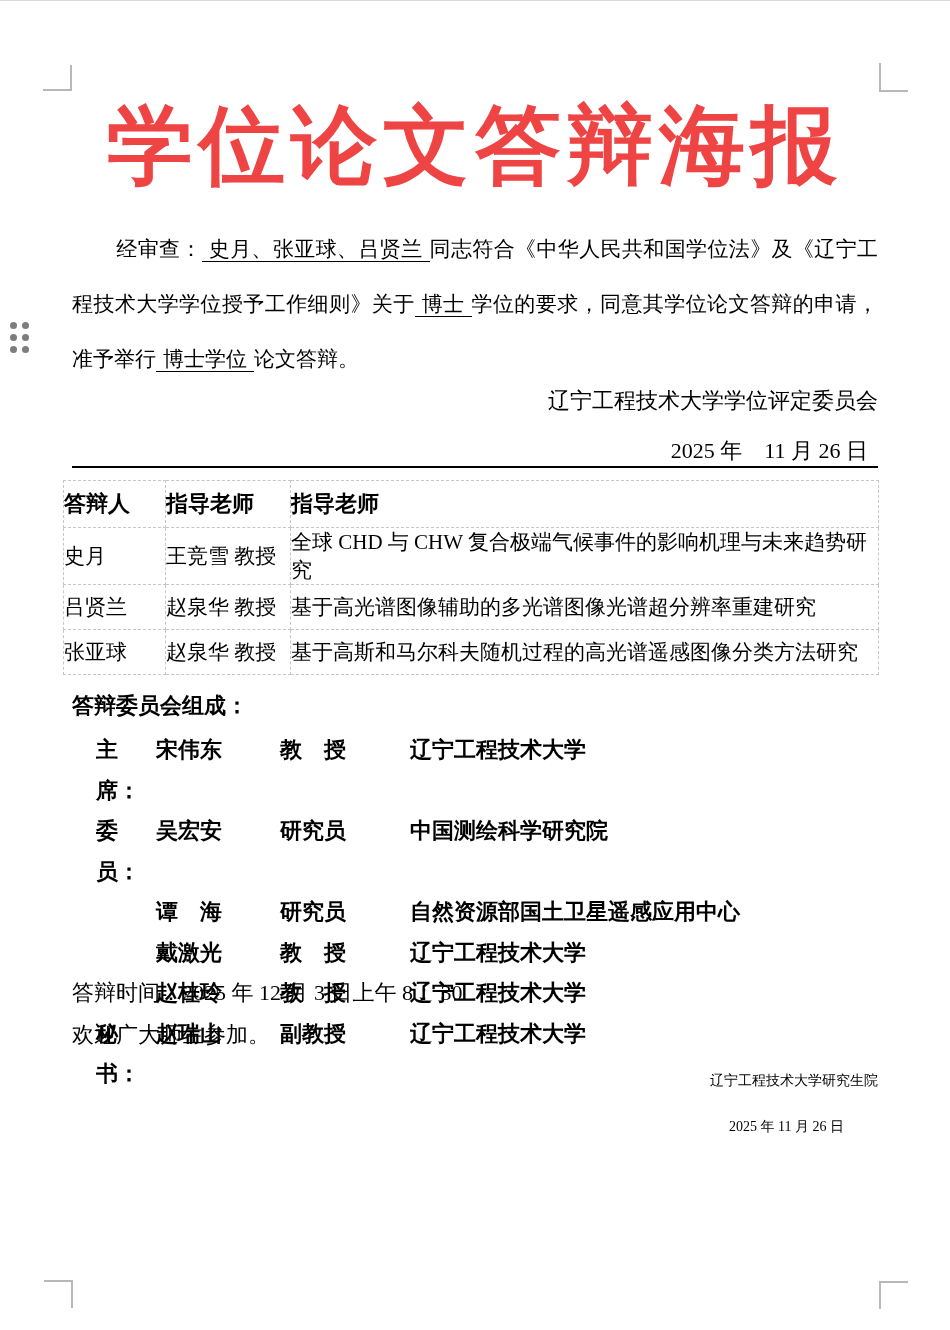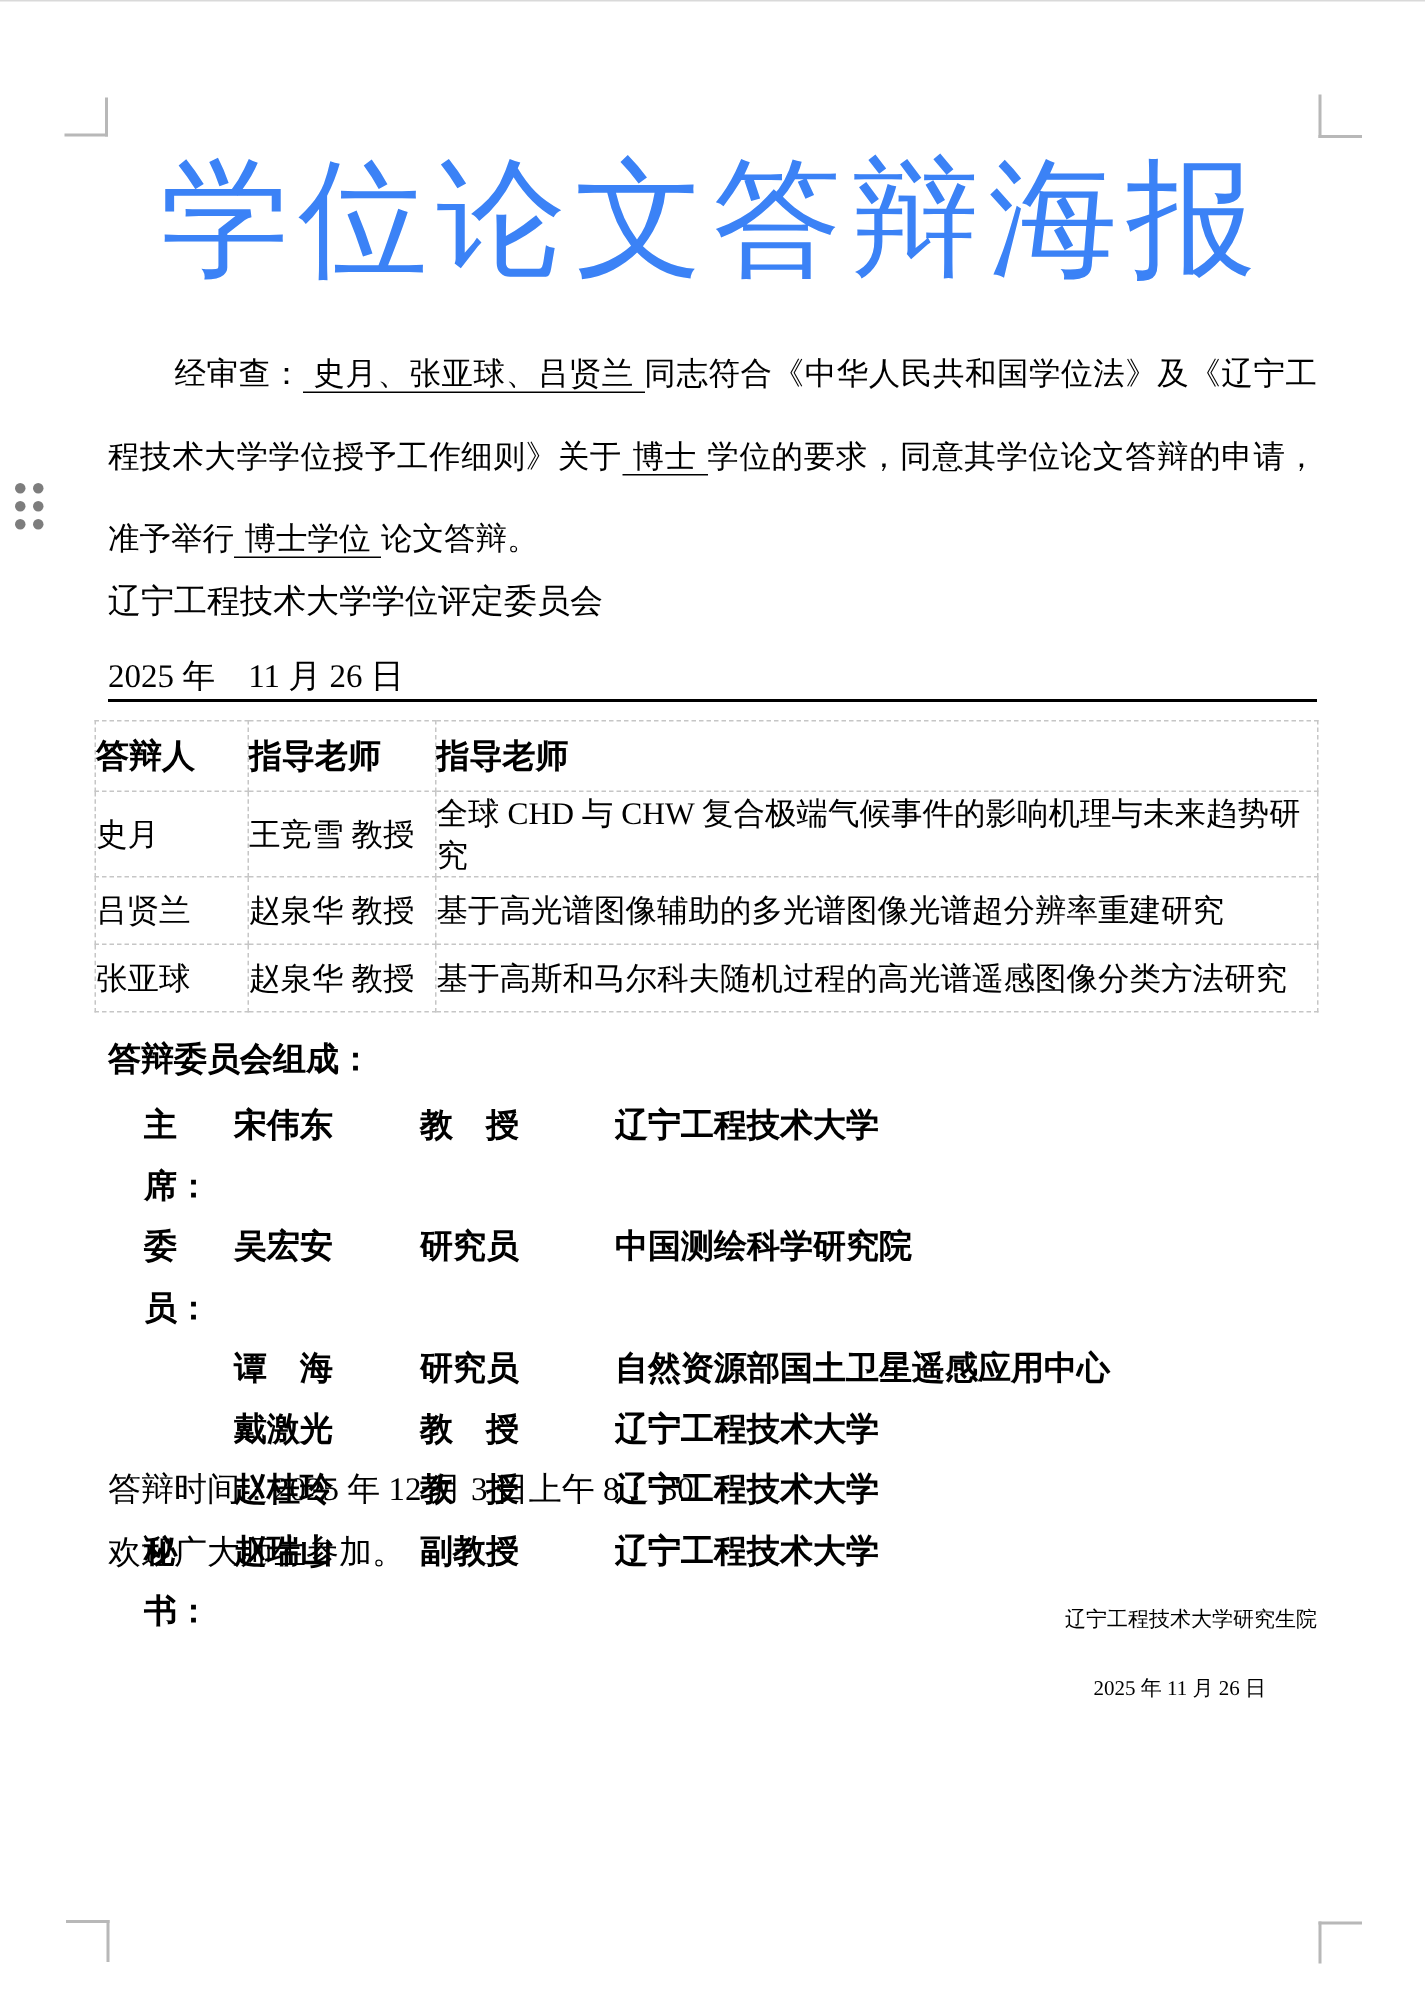--- a/index.html
+++ b/index.html
@@ -13,28 +13,28 @@
   .mark.tl { left:43px; top:65px;  width:29px; height:26px; border-right-width:2px; border-bottom-width:2px; }
   .mark.tr { left:879px; top:63px; width:29px; height:29px; border-left-width:2px;  border-bottom-width:2px; }
   .mark.bl { left:44px; top:1280px; width:29px; height:28px; border-right-width:2px; border-top-width:2px; }
   .mark.br { left:879px; top:1281px; width:29px; height:28px; border-left-width:2px; border-top-width:2px; }
 
   
   .drag-handle { position:absolute; left:10px; top:322px; display:grid; grid-template-columns:7px 7px; grid-gap:5px; }
   .drag-handle i { width:7px; height:7px; border-radius:50%; background:#7d7d7d; }
 
   .title { position:absolute; top:96px; left:0; width:950px; text-align:center;
-           font-size:86px; font-weight:400; letter-spacing:6px; color:#3b82f6; line-height:100px; }
+           font-size:86px; font-weight:700; letter-spacing:6px; color:#ef4444; line-height:100px; }
 
   .intro { position:absolute; top:222px; left:72px; width:806px; font-size:21px; line-height:55px;
            text-align:justify; }
   .intro .indent { display:inline-block; width:44px; }
   .u { border-bottom:1.5px solid #000; padding:0 7px; box-decoration-break:clone; -webkit-box-decoration-break:clone; }
 
-  .sig1 { position:absolute; top:376px; left:72px; width:806px; font-size:22px; line-height:50px; }
+  .sig1 { position:absolute; top:376px; left:72px; width:806px; text-align:right; font-size:22px; line-height:50px; }
   .sig1 .date { padding-right:10px; }
 
   .rule { position:absolute; top:466px; left:72px; width:806px; border-top:2px solid #000; }
 
   table.defense { position:absolute; top:480px; left:63px; width:815px; border-collapse:collapse; table-layout:fixed; }
   table.defense td, table.defense th { border:1px dashed #c6c6c6; text-align:left; vertical-align:middle; }
   table.defense th { height:47px; font-size:22px; font-weight:700; }
   table.defense td { height:45px; font-size:21px; font-weight:400; }
   .col-name  { width:102px; }
   .col-tutor { width:125px; }

